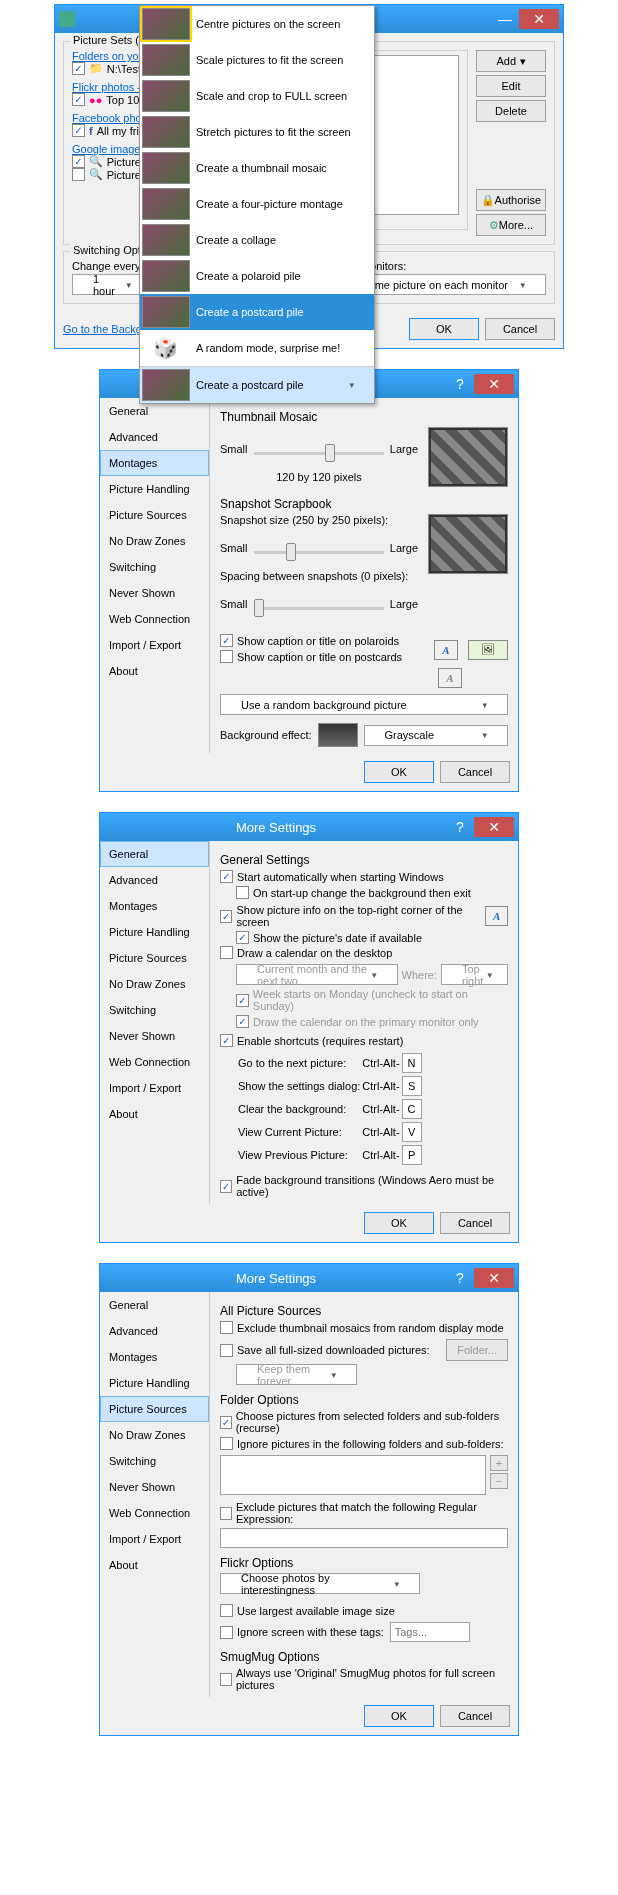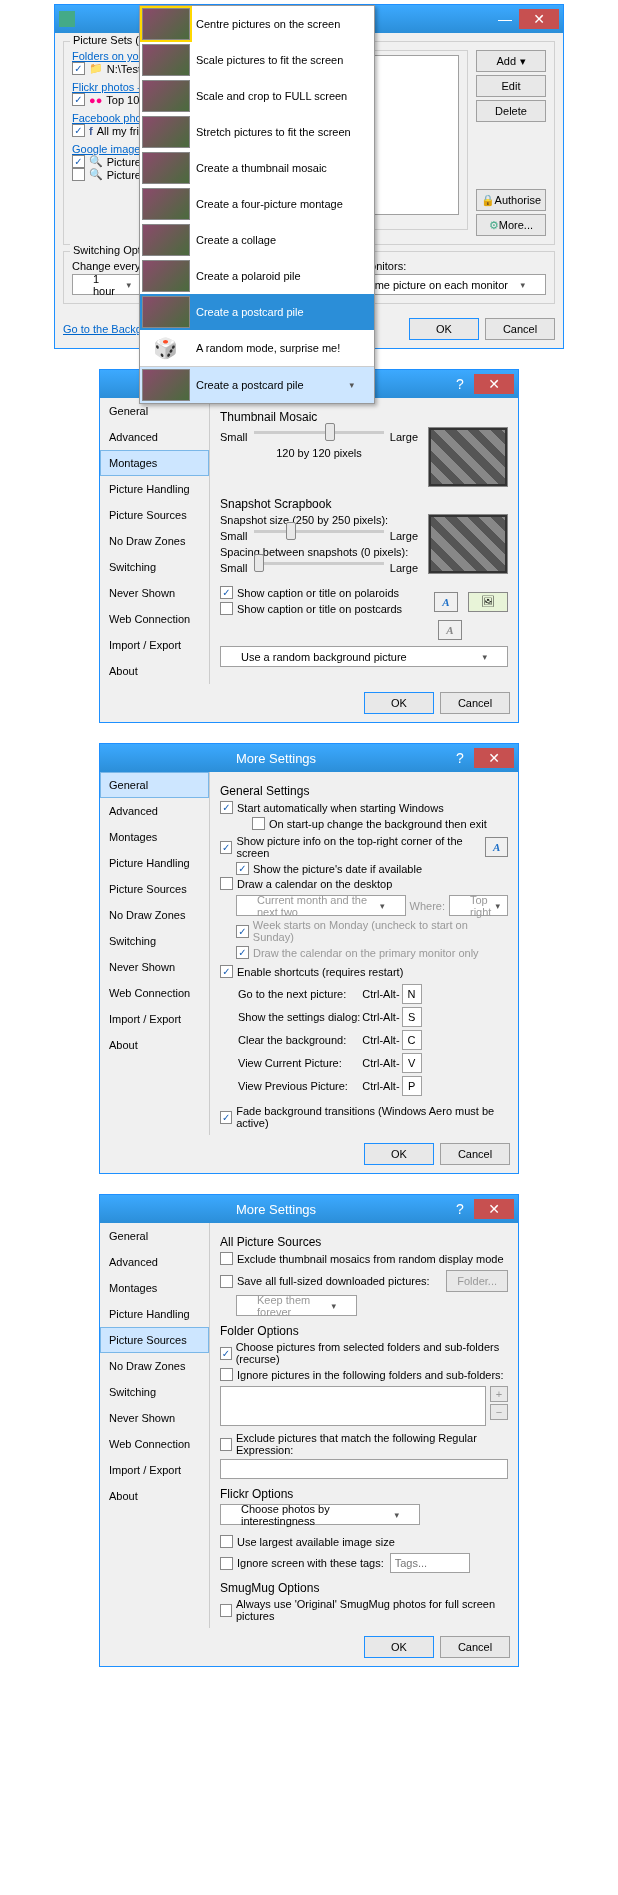--- a/index.html
+++ b/index.html
@@ -28,21 +28,21 @@
 .tab-layout{display:flex;background:#f0f0f0;min-height:280px}
 .tab-content{flex:1;padding:6px 10px}
 .menu-popup{position:absolute;background:#fff;border:1px solid #999;box-shadow:2px 2px 4px rgba(0,0,0,.3);z-index:100;width:236px}
 .menu-item{display:flex;align-items:center;padding:2px 8px 2px 2px;height:36px;cursor:pointer;gap:6px}
 .menu-item.highlighted{background:#2b8ed8;color:#fff}
 .menu-item .thumb{width:48px;height:32px;background:linear-gradient(135deg,#8b4a6b,#4a6b3d);border:1px solid #888;flex-shrink:0}
 .menu-item.sel .thumb{outline:2px solid #ffd800}
 .menu-item .dice{width:48px;height:32px;display:flex;align-items:center;justify-content:center;font-size:20px}
 .slider-track{height:3px;background:#ccc;position:relative;flex:1;margin:0 6px}
 .slider-thumb{width:10px;height:18px;background:#e8e8e8;border:1px solid #888;position:absolute;top:-8px;border-radius:2px}
-.slider-row{display:flex;align-items:flex-start;margin:4px 0}
+.slider-row{display:flex;align-items:flex-end;margin:16px 0}
 .textfield{border:1px solid #a0a0a0;background:#fff;padding:2px 4px;height:20px}
 .icon-folder{color:#e8b84a}
 .listbox{border:1px solid #a0a0a0;background:#fff;min-height:40px}
 .section-hdr{font-size:12px;margin:6px 0 3px}
 .thumb-preview{width:80px;height:60px;background:#333;border:1px solid #888;display:inline-block;position:relative}
 .thumb-preview::before{content:"";position:absolute;inset:2px;background:repeating-linear-gradient(45deg,#555 0 8px,#888 8px 16px)}
 .disabled{color:#999}
 .input-mini{width:20px;height:20px;border:1px solid #a0a0a0;background:#fff;text-align:center}
 .icon-swatch{width:24px;height:20px;border:1px solid #888;display:inline-flex;align-items:center;justify-content:center}
 </style>
@@ -265,20 +265,27 @@
         <div class="icon-swatch" style="width:40px;background:#e8f4d8">🖼</div>
       </div>
       <div style="display:flex;align-items:center;margin-top:3px;gap:6px">
         <div></div>
         <div class="icon-swatch" style="margin-left:auto;color:#888;font-style:italic;font-weight:bold;font-family:serif">A</div>
         <div style="width:40px"></div>
       </div>
       <div class="dropdown" style="margin-top:6px">
           <span>Use a random background picture</span>
         </div>
+      <div style="display:flex;align-items:center;gap:6px;margin-top:8px">
+        <span>Background effect:</span>
+        <div style="width:40px;height:24px;background:linear-gradient(#333,#666);border:1px solid #888"></div>
+        <div class="dropdown" style="flex:1">
+            <span>Grayscale</span>
+          </div>
+      </div>
     </div>
   </div>
   <div class="btn-row" style="padding:8px;background:#f0f0f0">
     <div class="btn" style="border-color:#1e90ff">OK</div>
     <div class="btn">Cancel</div>
   </div>
 </div>
 
 <div class="window" style="width:420px;margin:0 auto 20px">
   <div class="titlebar">
@@ -299,21 +306,21 @@
       <div class="tab-item">Web Connection</div>
       <div class="tab-item">Import / Export</div>
       <div class="tab-item">About</div>
     </div>
     <div class="tab-content">
       <div class="section-hdr">General Settings</div>
       <div class="checkbox checked">
           <span class="box"></span>
           <span>Start automatically when starting Windows</span>
         </div>
-      <div class="checkbox" style="margin-left:32px;margin-top:3px">
+      <div class="checkbox" style="margin-left:16px;margin-top:3px">
           <span class="box"></span>
           <span>On start-up change the background then exit</span>
         </div>
       <div style="display:flex;align-items:center;margin-top:3px">
         <div class="checkbox checked">
             <span class="box"></span>
             <span>Show picture info on the top-right corner of the screen</span>
           </div>
         <div class="icon-swatch" style="margin-left:auto;color:#1e70c8;font-style:italic;font-weight:bold;font-family:serif">A</div>
       </div>
@@ -323,21 +330,21 @@
         </div>
       <div class="checkbox" style="margin-top:2px">
           <span class="box"></span>
           <span>Draw a calendar on the desktop</span>
         </div>
       <div style="display:flex;gap:4px;margin-left:16px;margin-top:3px;align-items:center">
         <div class="dropdown disabled" style="flex:1;color:#999">
             <span>Current month and the next two</span>
           </div>
         <span class="disabled">Where:</span>
-        <div class="dropdown disabled" style="width:59px;color:#999">
+        <div class="dropdown disabled" style="width:67px;color:#999">
             <span>Top right</span>
           </div>
       </div>
       <div class="checkbox checked disabled" style="margin-left:16px;margin-top:3px">
           <span class="box"></span>
           <span>Week starts on Monday (uncheck to start on Sunday)</span>
         </div>
       <div class="checkbox checked disabled" style="margin-left:16px;margin-top:3px">
           <span class="box"></span>
           <span>Draw the calendar on the primary monitor only</span>

